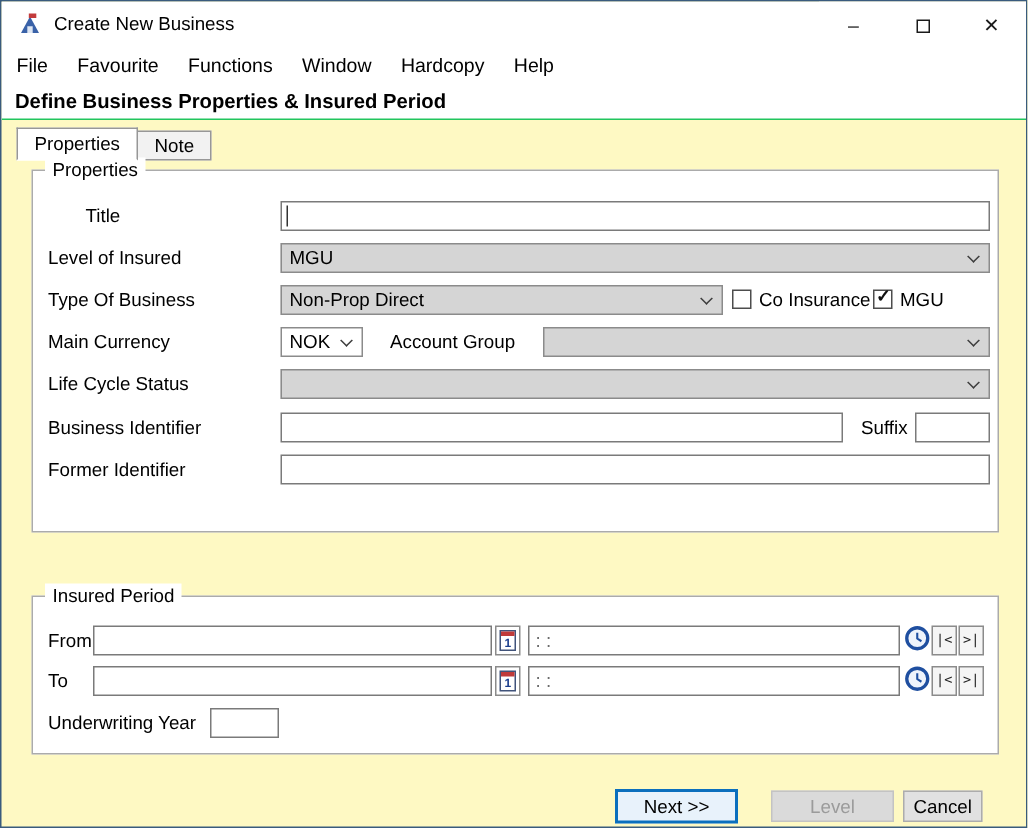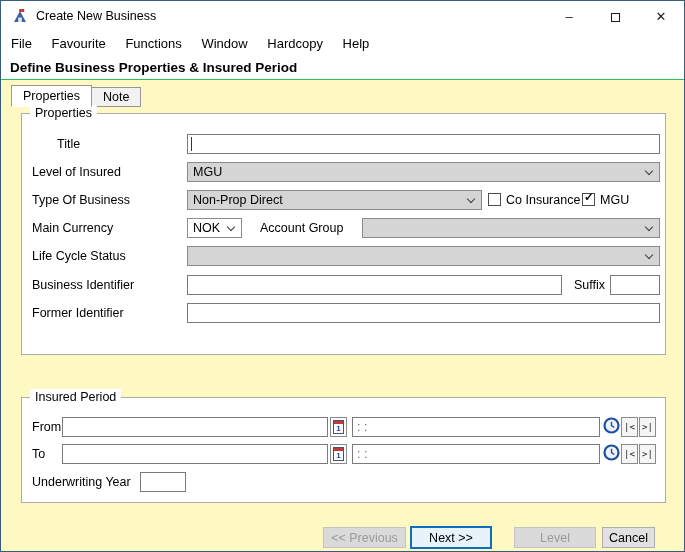--- a/index.html
+++ b/index.html
@@ -164,18 +164,17 @@
         <path d="M8.5 4.8v3.9l2.8 1.8" stroke="#1f4fa0" stroke-width="1.4" fill="none"></path>
       </svg>
     </button>
     <button class="minibtn" style="left:599px;top:46px;">|&lt;</button>
     <button class="minibtn" style="left:617px;top:46px;">&gt;|</button>
 
     <span class="lbl" style="left:10px;top:74px;">Underwriting Year</span>
     <input class="tb" style="left: 118px; top: 74px; width: 46px;" value="">
   </div>
 
-  <button class="btn disabled" style="left:322px;top:526px;width:83px;">&lt;&lt; Previous</button>
   <button class="btn primary" style="left:409px;top:525px;width:82px;">Next &gt;&gt;</button>
   <button class="btn disabled" style="left:513px;top:526px;width:82px;">Level</button>
   <button class="btn" style="left:601px;top:526px;width:53px;">Cancel</button>
 
 </div>
 
 </body></html>

